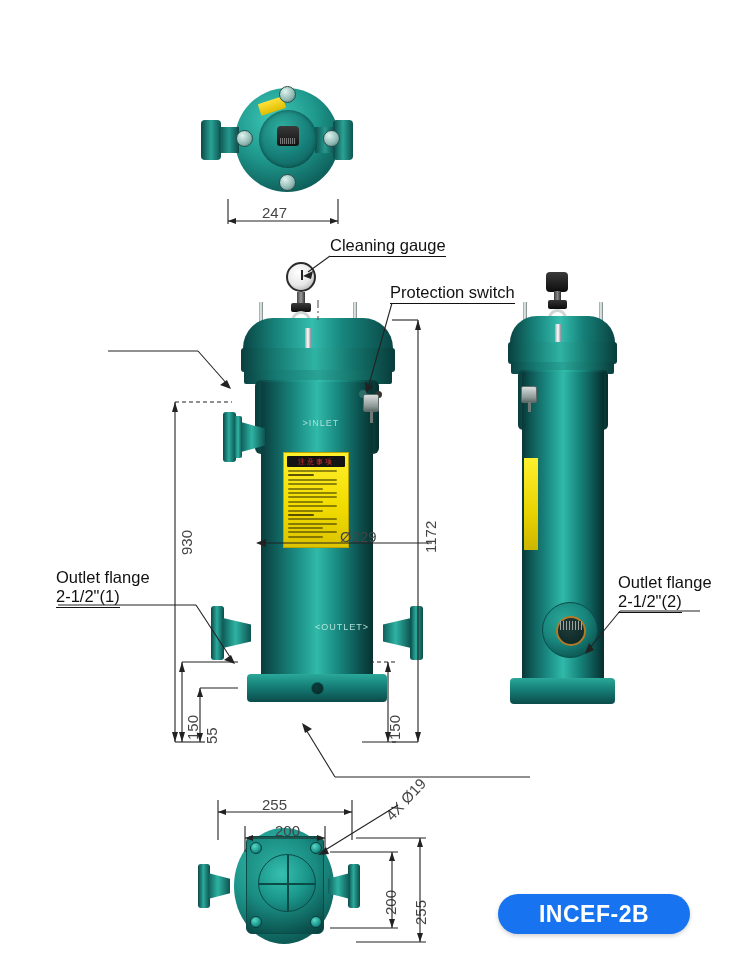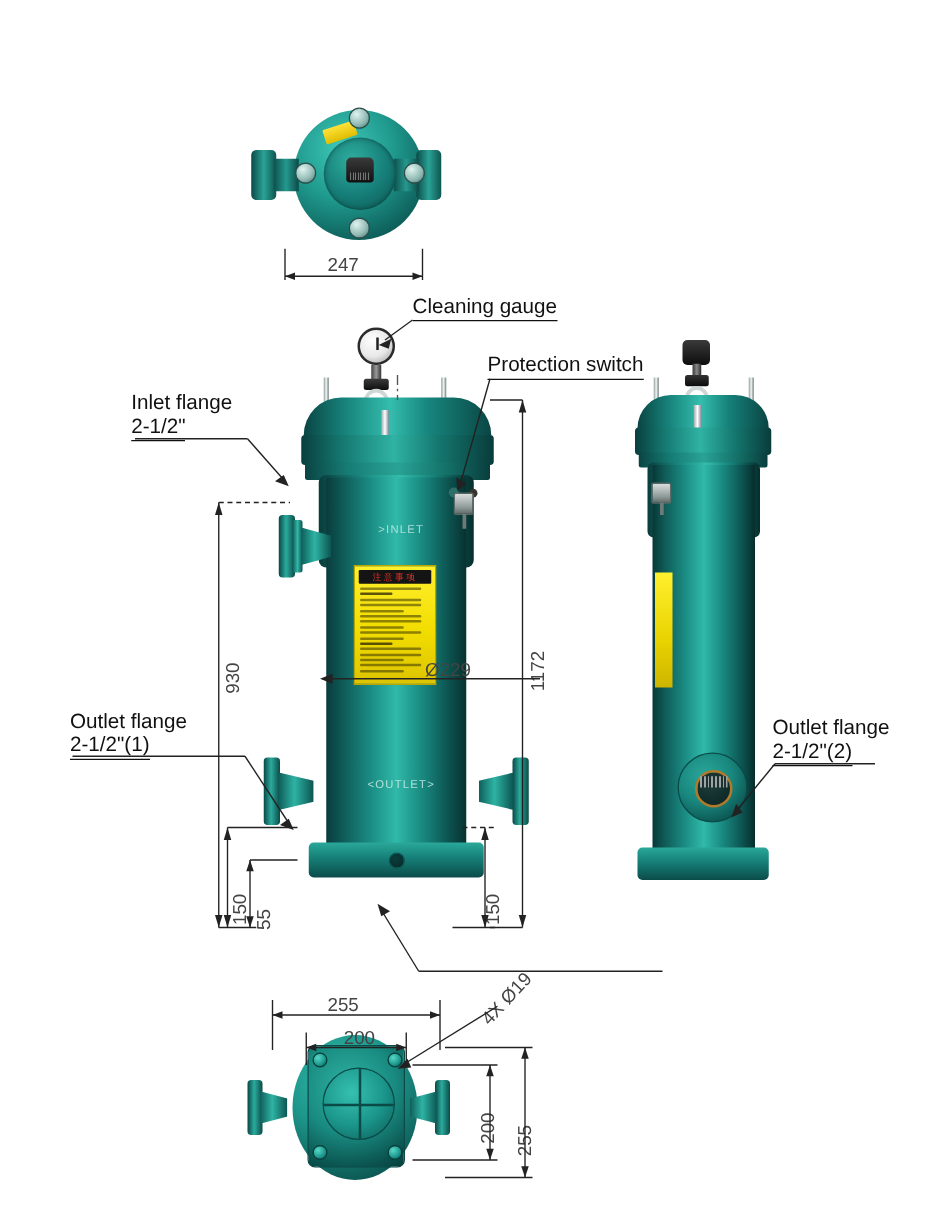--- a/index.html
+++ b/index.html
@@ -132,21 +132,21 @@
   #mv-base-hole{
     position:absolute;left:86px;top:420px;width:11px;height:11px;border-radius:50%;
     background:radial-gradient(circle at 40% 35%,#0a3d3c,#072827);
     border:1px solid #0d5854;
   }
   #mv-inlet-text{
     position:absolute;left:56px;top:156px;width:80px;text-align:center;
     font-size:9px;letter-spacing:1px;color:#bfe8e2;opacity:.85;
   }
   #mv-outlet-text{
-    position:absolute;left:48px;top:360px;width:96px;text-align:center;
+    position:absolute;left:48px;top:360px;width:96px;text-align:right;
     font-size:9px;letter-spacing:1px;color:#bfe8e2;opacity:.9;
   }
   
   #mv-warn{
     position:absolute;left:58px;top:190px;width:66px;height:96px;
     background:linear-gradient(180deg,#fff02e 0%,#f2dd00 55%,#dcc400 100%);
     border:1px solid #b9a400;box-sizing:border-box;padding:3px;
   }
   #mv-warn .w-hd{
     height:11px;background:#141414;border-radius:1px;margin-bottom:3px;
@@ -445,24 +445,20 @@
     <div class="bv-bolt" style="left:50px;top:88px;"></div>
     <div class="bv-bolt" style="left:110px;top:88px;"></div>
   </div>
 
   <div class="callout" style="left:330px;top:236px;">
     <span class="ul">Cleaning gauge</span>
   </div>
   <div class="callout" style="left:390px;top:283px;">
     <span class="ul">Protection switch</span>
   </div>
-  <div class="callout" style="left:105px;top:313px;">
-    <div>Inlet flange</div>
-    <div><span class="ul">2-1/2"</span></div>
-  </div>
   <div class="callout" style="left:56px;top:568px;">
     <div>Outlet flange</div>
     <div><span class="ul">2-1/2"(1)</span></div>
   </div>
   <div class="callout" style="left:618px;top:573px;">
     <div>Outlet flange</div>
     <div><span class="ul">2-1/2"(2)</span></div>
   </div>
 
   <div class="dim vert" style="left:178px;top:555px;">930</div>
@@ -471,20 +467,23 @@
   <div class="dim vert" style="left:184px;top:740px;">150</div>
   <div class="dim vert" style="left:203px;top:744px;">55</div>
   <div class="dim vert" style="left:386px;top:740px;">150</div>
 
   <div class="dim" style="left:262px;top:796px;">255</div>
   <div class="dim" style="left:275px;top:822px;">200</div>
   <div class="dim" style="left:382px;top:812px;transform:rotate(-47deg);transform-origin:left top;">4X Ø19</div>
   <div class="dim vert" style="left:382px;top:915px;">200</div>
   <div class="dim vert" style="left:412px;top:925px;">255</div>
 
+  <div id="model-badge">
+    <span>INCEF-2B</span>
+  </div>
 
   <svg class="overlay" viewBox="0 0 750 976">
     <g stroke="#222" stroke-width="1.1" fill="none">
 
       <line x1="228" y1="199" x2="228" y2="224"></line>
       <line x1="338" y1="199" x2="338" y2="224"></line>
       <line x1="228" y1="221" x2="338" y2="221"></line>
       <polygon points="228,221 236,218 236,224" fill="#222" stroke="none"></polygon>
       <polygon points="338,221 330,218 330,224" fill="#222" stroke="none"></polygon>
 

